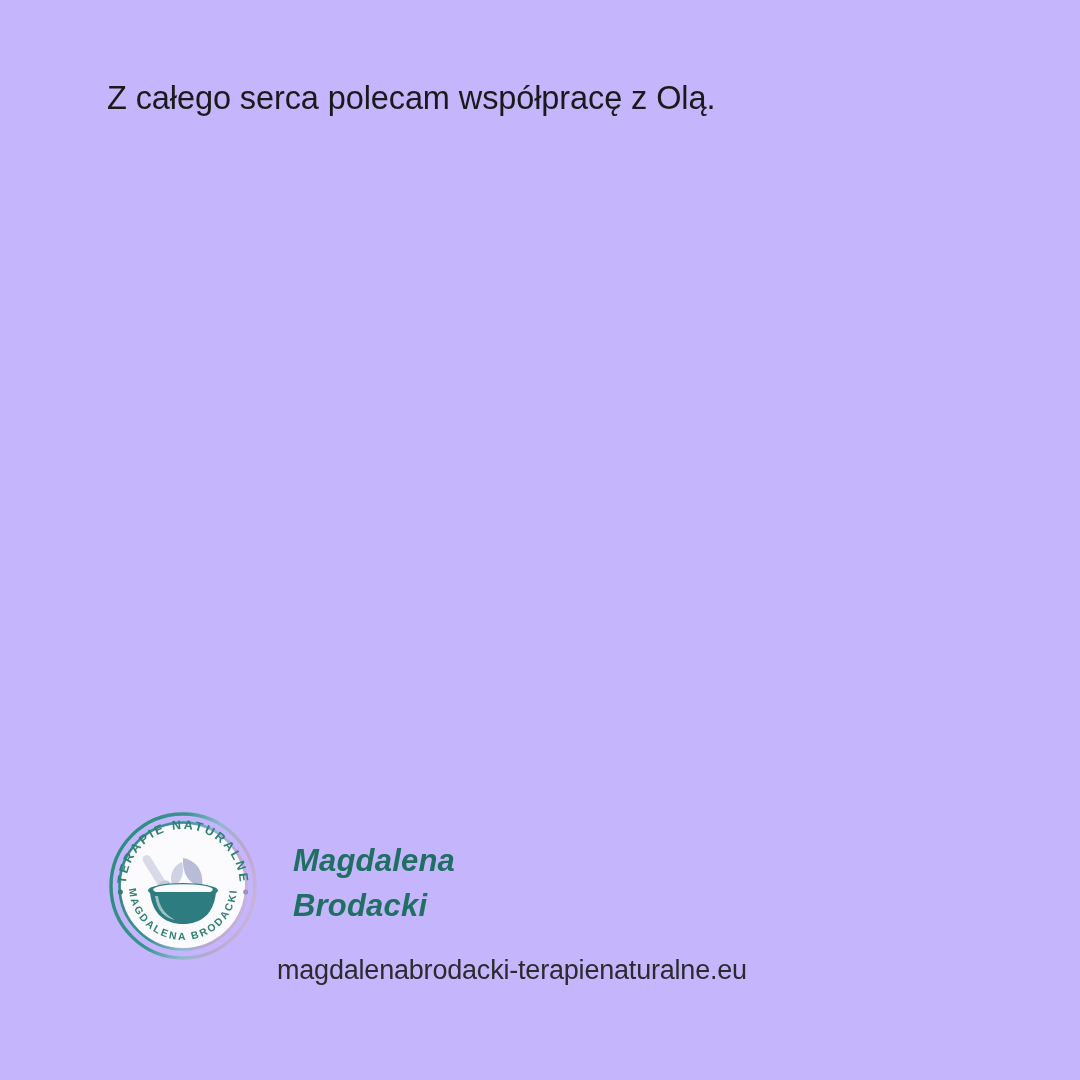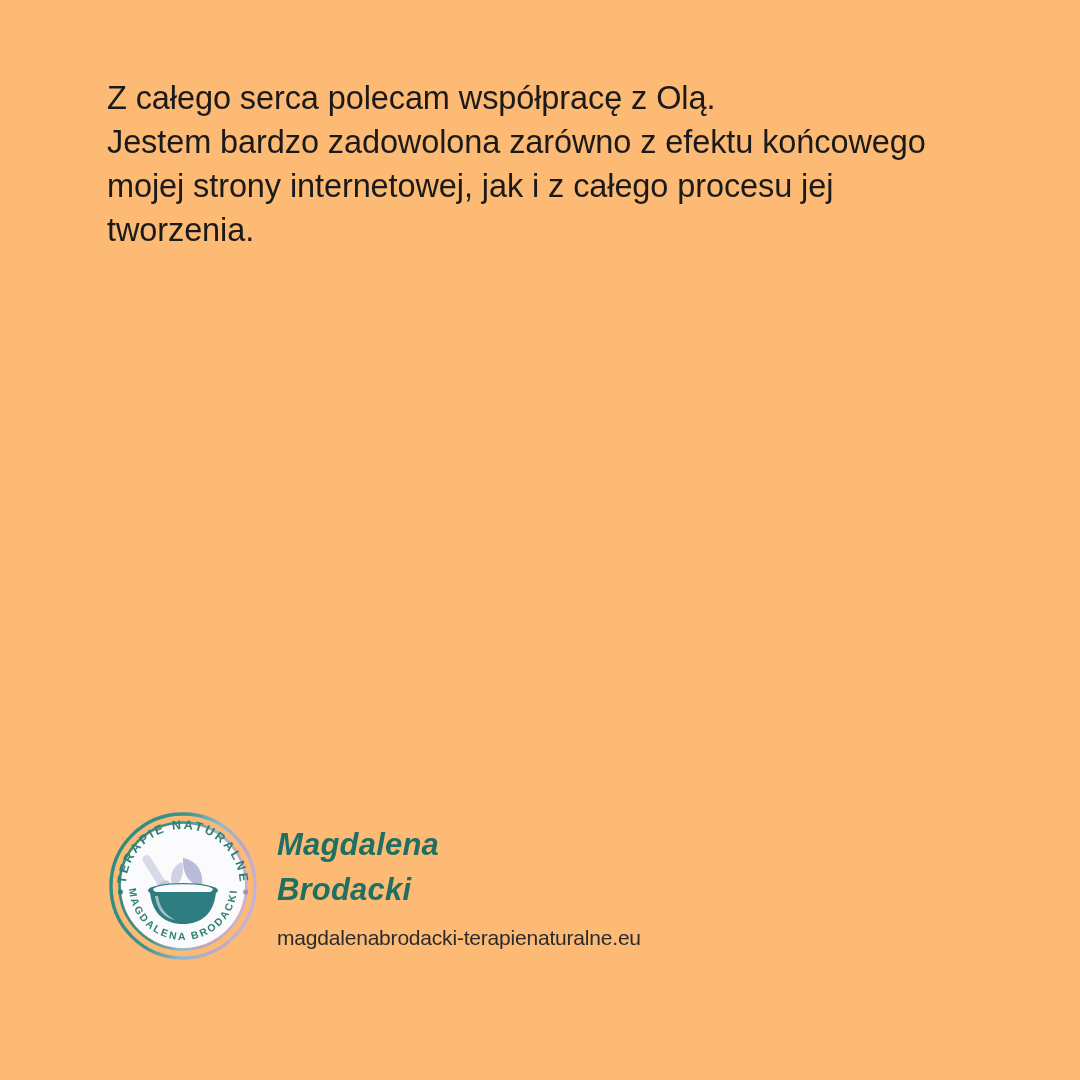--- a/index.html
+++ b/index.html
@@ -10,21 +10,21 @@
     width: 1080px;
     height: 1080px;
     background: #faf9fb;
     font-family: "Liberation Sans", sans-serif;
     overflow: hidden;
   }
   .canvas {
     position: relative;
     width: 1080px;
     height: 1080px;
-    background: #fdba74;
+    background: #c4b5fd;
     box-sizing: border-box;
   }
 
   
   .testimonial {
     position: absolute;
     left: 107px;
     top: 76px;
     width: 880px;
   }
@@ -58,48 +58,45 @@
     width: 152px;
     height: 152px;
   }
   .sig-text {
     margin-left: 18px;
     padding-top: 12px;
     display: flex;
     flex-direction: column;
   }
   .sig-name {
-    margin: 0;
+    margin: 16px;
     font-size: 31px;
     line-height: 45px;
     font-weight: bold;
     font-style: italic;
     color: #1f6f62;
     letter-spacing: 0.2px;
     white-space: pre-line;
   }
   .sig-url {
     margin: 0;
     margin-top: 13px;
-    font-size: 21px;
+    font-size: 27px;
     line-height: 26px;
     color: #2b2b2e;
     letter-spacing: -0.2px;
   }
 </style>
 </head>
 <body>
 
 <div class="canvas">
 
   <div class="testimonial">
     <p class="para">Z całego serca polecam współpracę z Olą.</p>
-    <p class="para">Jestem bardzo zadowolona zarówno z efektu końcowego
-mojej strony internetowej, jak i z całego procesu jej
-tworzenia.</p>
   </div>
 
   <div class="signature">
 
     <div class="logo-badge">
       <svg viewBox="0 0 152 152" xmlns="http://www.w3.org/2000/svg">
         <defs>
           <linearGradient id="ringGrad" x1="0" y1="0.35" x2="1" y2="0.65">
             <stop offset="0%" stop-color="#2e8b80"></stop>
             <stop offset="38%" stop-color="#3b9390"></stop>

